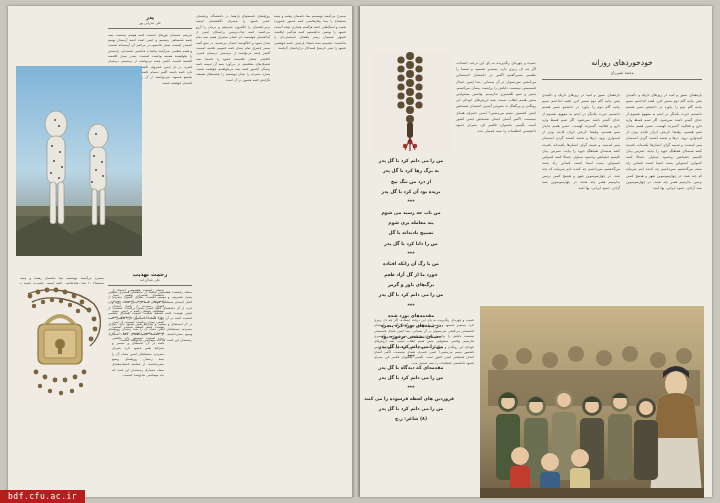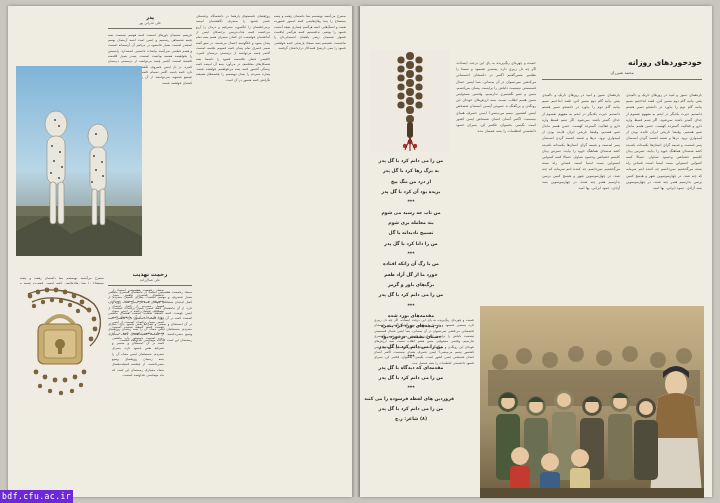--- a/index.html
+++ b/index.html
@@ -31,42 +31,42 @@
     text-align:justify;direction:rtl;
     letter-spacing:.1px;
     word-spacing:.4px;
   }
   .ftext.t35{font-size:3.45px;line-height:1.8;}
   
   .rp-head{
     position:absolute;right:10px;top:52px;width:160px;
   }
   .rp-title{
-    font-size:7.6px;font-weight:bold;color:#1c1c1c;text-align:right;direction:rtl;
+    font-size:7.6px;font-weight:normal;color:#1c1c1c;text-align:center;direction:rtl;
   }
   .rp-author{
     font-size:4px;color:#444;text-align:center;direction:rtl;margin-top:3px;
   }
   
   .photo{position:absolute;overflow:hidden;background:#ccc;}
   .photo svg{display:block;width:100%;height:100%;}
   
   .poem{
     direction:rtl;text-align:center;color:#2b2b2b;
     font-size:4.6px;line-height:2.25;font-weight:bold;
   }
   .poem .ln{white-space:nowrap;}
   
   .verse-col{position:absolute;}
   
   .watermark{
     position:absolute;left:0;bottom:0;
-    background:#6d28d9;color:#fff;
+    background:#b91c1c;color:#fff;
     font-family:"DejaVu Sans Mono","Liberation Mono",monospace;
-    font-size:8px;padding:2px 2px;letter-spacing:.5px;
+    font-size:8px;padding:2px 8px;letter-spacing:.5px;
   }
   .sec-title{
     font-size:5.4px;font-weight:bold;color:#1f1f1f;text-align:center;direction:rtl;
   }
   .sec-author{
     font-size:3.3px;color:#4a4a4a;text-align:center;direction:rtl;margin-top:1px;
   }
   .divline{height:.8px;background:#73706a;}
 </style>
 </head>

